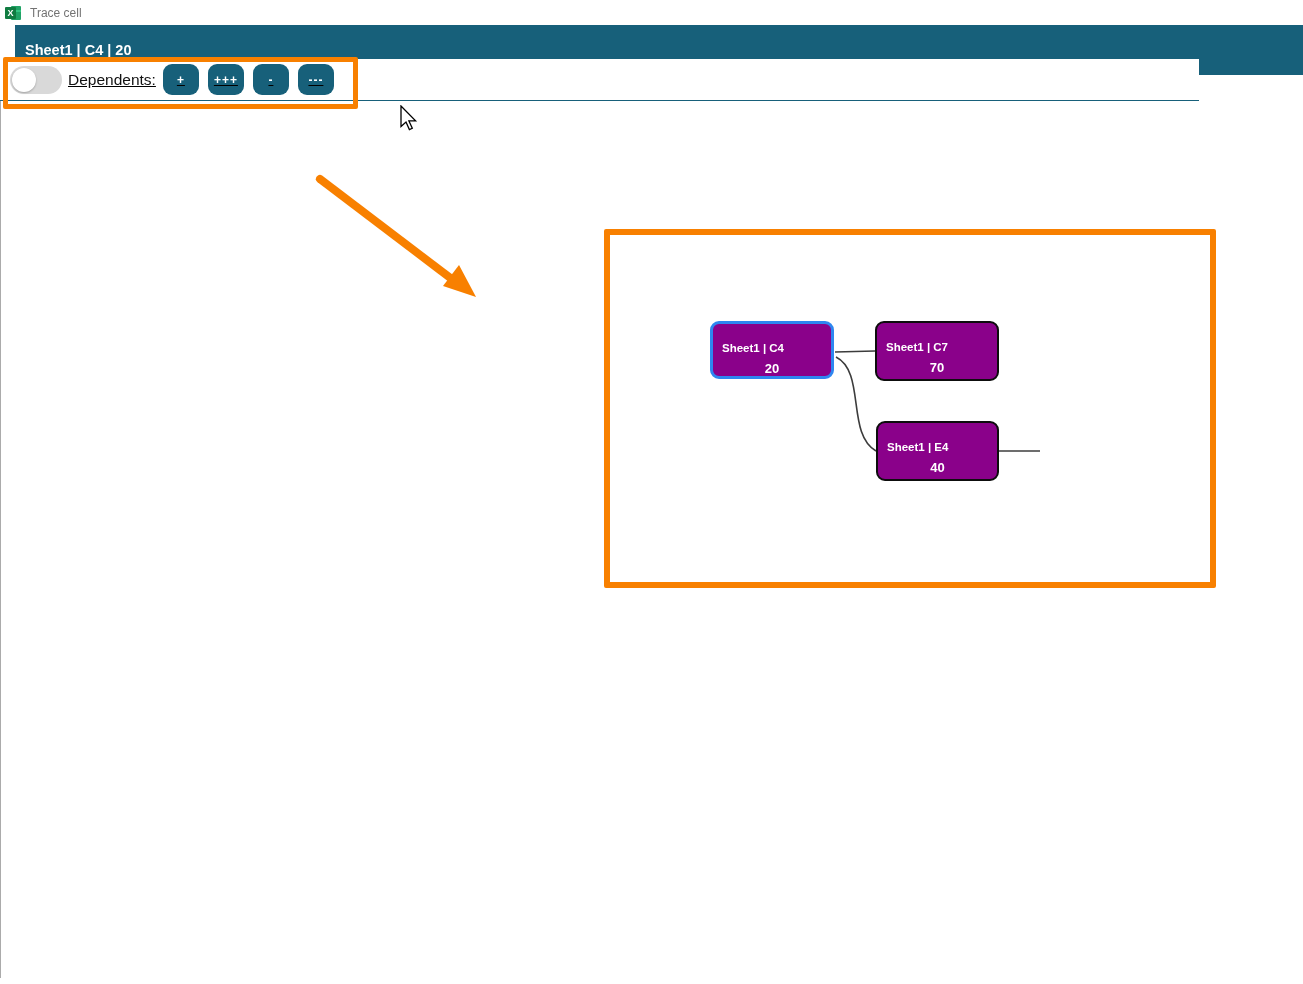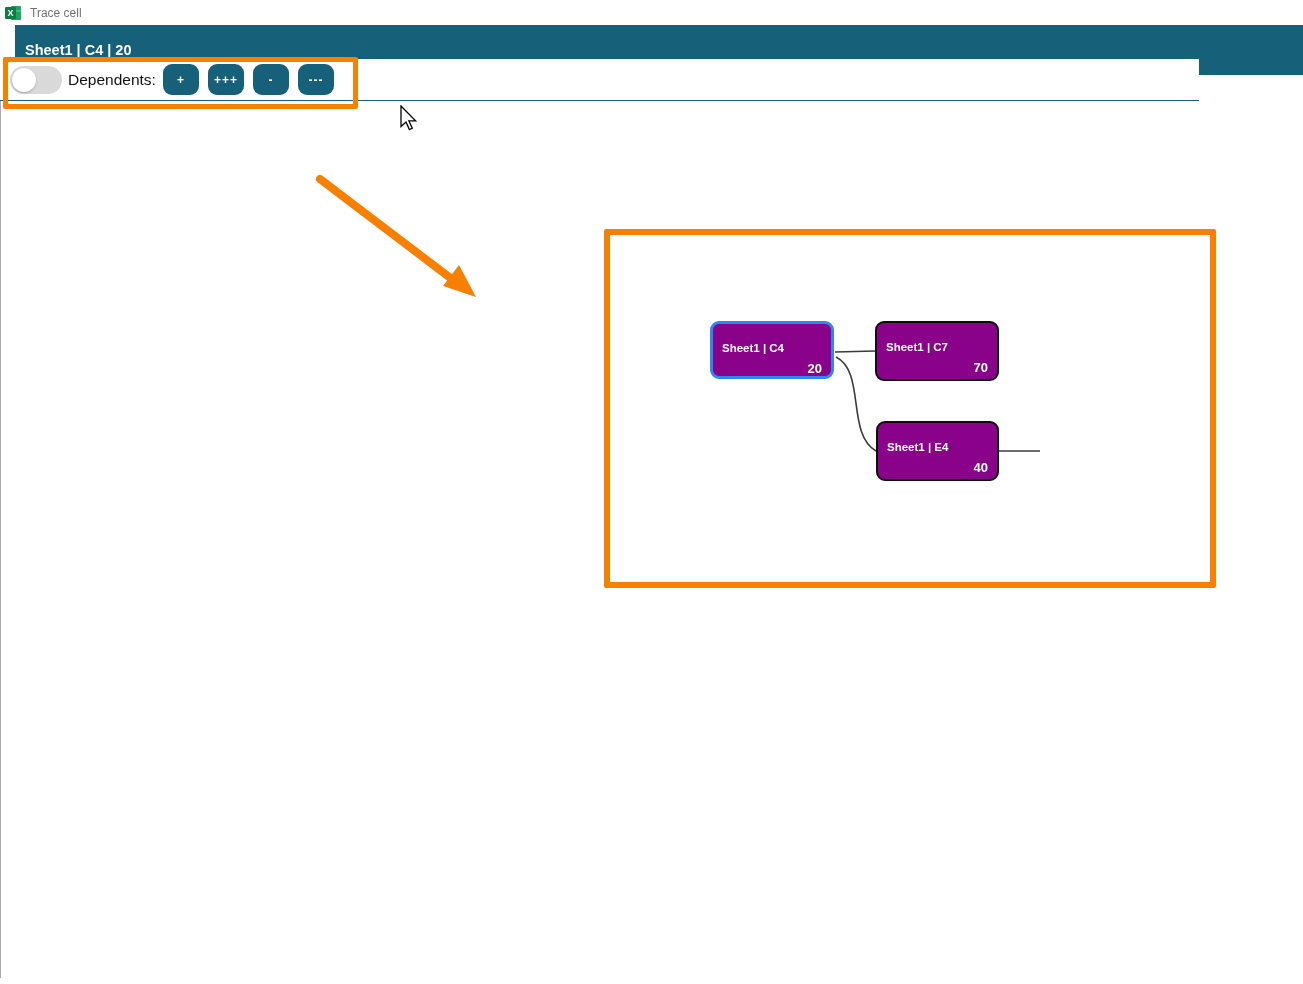--- a/index.html
+++ b/index.html
@@ -21,21 +21,21 @@
   .window-title { margin-left:9px; font-size:12px; color:#737373; }
 
   
   .headerbar { position:absolute; left:0; top:25px; width:1303px; height:50px;
                background:#17607a; display:flex; align-items:center;margin-left:15px; }
   .headerbar span { color:#ffffff; font-weight:700; font-size:14.5px; margin-left:10px; }
 
   
   .toolbar { position:absolute; left:0; top:59px; width:1199px; height:42px;
              background:#fff; display:flex; align-items:center;
-             border-bottom:1.5px solid #17607a; }
+             border-bottom:1.5px solid #17607a;text-decoration:underline; }
   .toggle { position:relative; width:52px; height:28px; margin-left:10px;
             background:#d9d9d9; border-radius:14px; cursor:pointer; }
   .toggle .knob { position:absolute; left:2px; top:2px; width:24px; height:24px;
             background:#ffffff; border-radius:50%; box-shadow:0 1px 2px rgba(0,0,0,.25); }
   .dep-label { margin-left:6px; font-size:15.5px; color:#111; }
   .tb-btn { width:36px; height:31px; border:none; border-radius:9px; background:#17607a;
             color:#fff; font-size:12px; font-weight:700; letter-spacing:1px;
             cursor:pointer; font-family:"Liberation Sans", sans-serif; }
   .tb-btn.b1 { margin-left:7px; }
   .tb-btn + .tb-btn { margin-left:9px; }
@@ -48,21 +48,21 @@
 
   
   .canvas-border { position:absolute; left:0; top:101px; width:1px; height:877px;
                    background:#ababab; }
 
   
   .node { position:absolute; background:#8a018a; border:2px solid #0d0d0d; border-radius:9px;
           color:#fff; z-index:20; cursor:pointer; padding:18px 9px; }
   .node.selected { border:3px solid #2e86f0; }
   .node-title { font-size:11.5px; font-weight:700; text-align:left; }
-  .node-value { font-size:13px; font-weight:700; text-align:right; margin-top:7px; }
+  .node-value { font-size:13px; font-weight:700; text-align:center; margin-top:7px; }
 
   
   svg.overlay { position:absolute; left:0; top:0; width:1303px; height:984px;
                 pointer-events:none; z-index:10; }
   .cursor-svg { position:absolute; left:400px; top:105px; z-index:60; pointer-events:none; }
 </style>
 </head>
 <body>
 
 <div class="page">

